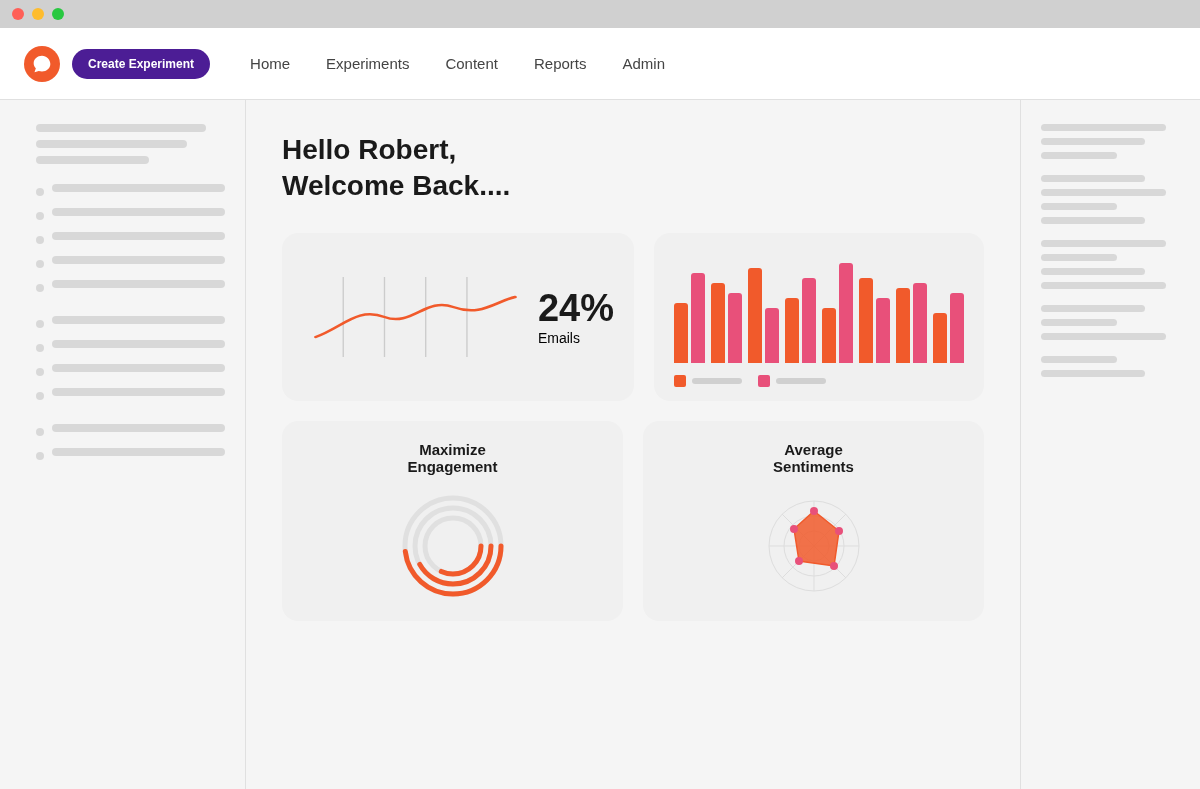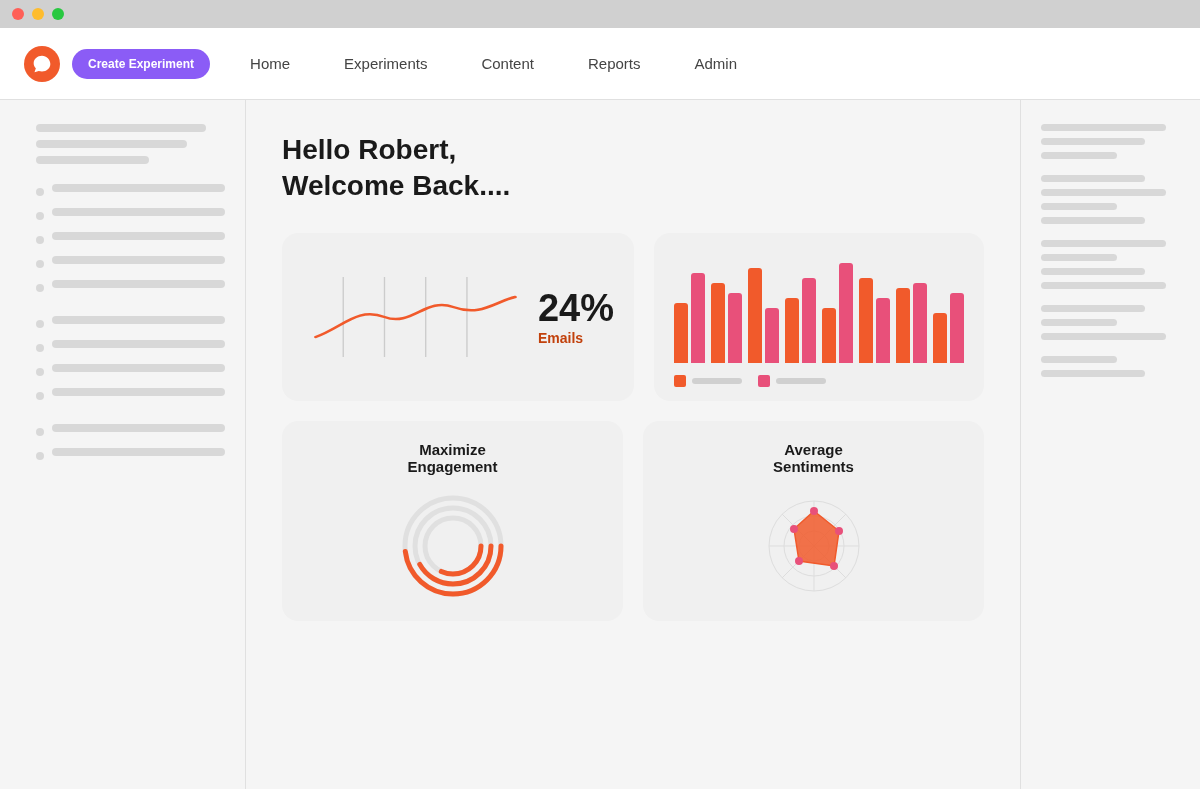--- a/index.html
+++ b/index.html
@@ -50,34 +50,34 @@
     .header-logo {
       width: 36px; height: 36px;
       background: #f15a2b;
       border-radius: 50%;
       display: flex; align-items: center; justify-content: center;
       margin-right: 12px;
       flex-shrink: 0;
     }
     .header-logo svg { width: 20px; height: 20px; }
     .create-btn {
-      background: #8b5cf6;
+      background: #4c1d95;
       color: white;
       border: none;
       border-radius: 20px;
       padding: 8px 16px;
       font-size: 12px;
       font-weight: 600;
       cursor: pointer;
       white-space: nowrap;
       margin-right: 40px;
     }
     .nav {
       display: flex;
-      gap: 54px;
+      gap: 36px;
       flex: 1;
     }
     .nav-item {
       font-size: 15px;
       color: #444;
       cursor: pointer;
       font-weight: 400;
     }
     .header-right {
       display: flex;
@@ -200,22 +200,22 @@
     .email-stat-text {
       text-align: left;
     }
     .email-stat-text .percent {
       font-size: 38px;
       font-weight: 800;
       color: #1a1a1a;
     }
     .email-stat-text .label {
       font-size: 14px;
-      color: #c2410c;
-      font-weight: 700;
+      color: #000000;
+      font-weight: 400;
     }
 
     
     .bar-chart-card {
       padding: 20px 20px 14px;
     }
     .bar-chart-area {
       display: flex;
       align-items: flex-end;
       gap: 6px;

